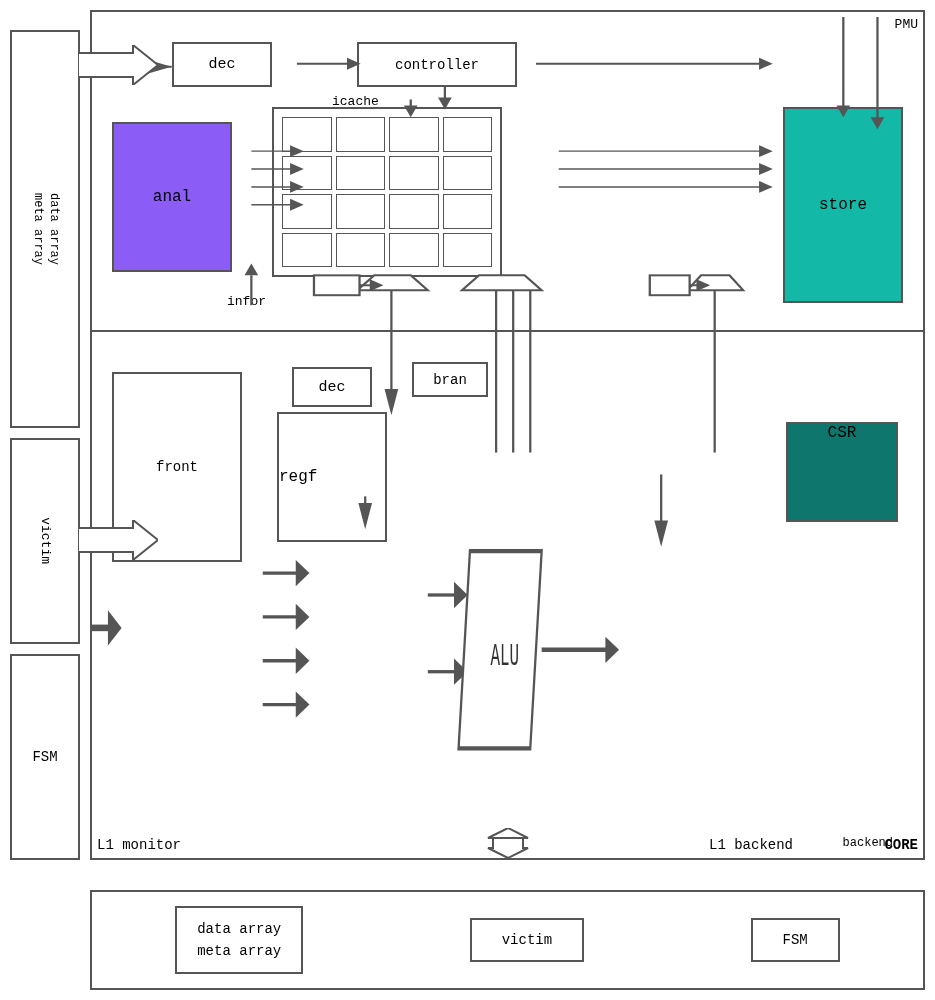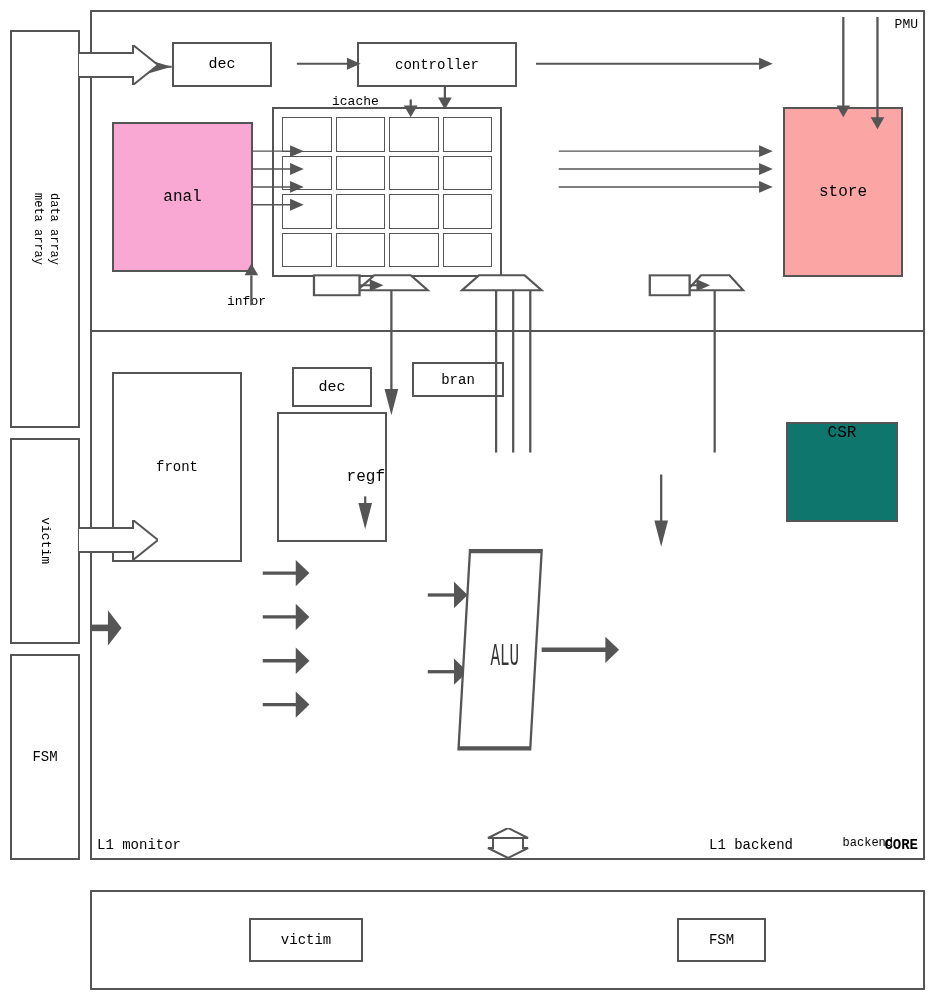--- a/index.html
+++ b/index.html
@@ -141,28 +141,28 @@
       top: 82px;
       left: 240px;
       font-size: 13px;
     }
 
     
     .anal-box {
       position: absolute;
       top: 110px;
       left: 20px;
-      width: 141px;
+      width: 120px;
       height: 150px;
       border: 2px solid #555;
       display: flex;
       align-items: center;
       justify-content: center;
       font-size: 16px;
-      background: #f9a8d4;
+      background: #8b5cf6;
     }
 
     
     .grid-box {
       position: absolute;
       top: 95px;
       left: 180px;
       width: 230px;
       height: 170px;
       border: 2px solid #555;
@@ -178,27 +178,27 @@
       border: 1.5px solid #555;
       background: #fff;
     }
 
     
     .store-box {
       position: absolute;
       top: 95px;
       right: 20px;
       width: 120px;
-      height: 170px;
+      height: 196px;
       border: 2px solid #555;
       display: flex;
       align-items: center;
       justify-content: center;
       font-size: 16px;
-      background: #fca5a5;
+      background: #14b8a6;
     }
 
     
     .infor-label {
       position: absolute;
       top: 282px;
       left: 135px;
       font-size: 13px;
     }
 
@@ -239,41 +239,41 @@
       justify-content: center;
       font-size: 15px;
       background: #fff;
     }
 
     
     .bran-box {
       position: absolute;
       top: 30px;
       left: 320px;
-      width: 92px;
+      width: 76px;
       height: 35px;
       border: 2px solid #555;
       display: flex;
       align-items: center;
       justify-content: center;
       font-size: 14px;
       background: #fff;
     }
 
     
     .regf-box {
       position: absolute;
       top: 80px;
       left: 185px;
       width: 110px;
       height: 130px;
       border: 2px solid #555;
       display: flex;
       align-items: center;
-      justify-content: flex-end;
+      justify-content: flex-start;
       font-size: 16px;
       background: #fff;
     }
 
     
     .csr-box {
       position: absolute;
       top: 90px;
       right: 25px;
       width: 112px;
@@ -522,20 +522,24 @@
       <div style="position:absolute;bottom:5px;right:130px;font-size:14px;">
         <span>L1 backend</span>
       </div>
       <div style="position:absolute;bottom:5px;right:5px;font-size:14px;font-weight:bold;">
         <span>CORE</span>
       </div>
 
     </div>
 
     <div style="position:absolute;bottom:0;left:80px;right:0;height:100px;border:2px solid #555;background:#fff;display:flex;align-items:center;justify-content:space-around;">
+      <div style="border:2px solid #555;padding:10px 20px;font-size:14px;text-align:center;line-height:1.6;">
+        <span>data array</span><br>
+        <span>meta array</span>
+      </div>
       <div style="border:2px solid #555;padding:12px 30px;font-size:14px;text-align:center;">
         <span>victim</span>
       </div>
       <div style="border:2px solid #555;padding:12px 30px;font-size:14px;text-align:center;">
         <span>FSM</span>
       </div>
     </div>
 
     <svg style="position:absolute;top:35px;left:68px;width:80px;height:40px;pointer-events:none;" viewBox="0 0 80 40">
       <polygon points="0,8 0,32 55,32 55,40 80,20 55,0 55,8" fill="white" stroke="#555" stroke-width="2"></polygon>

